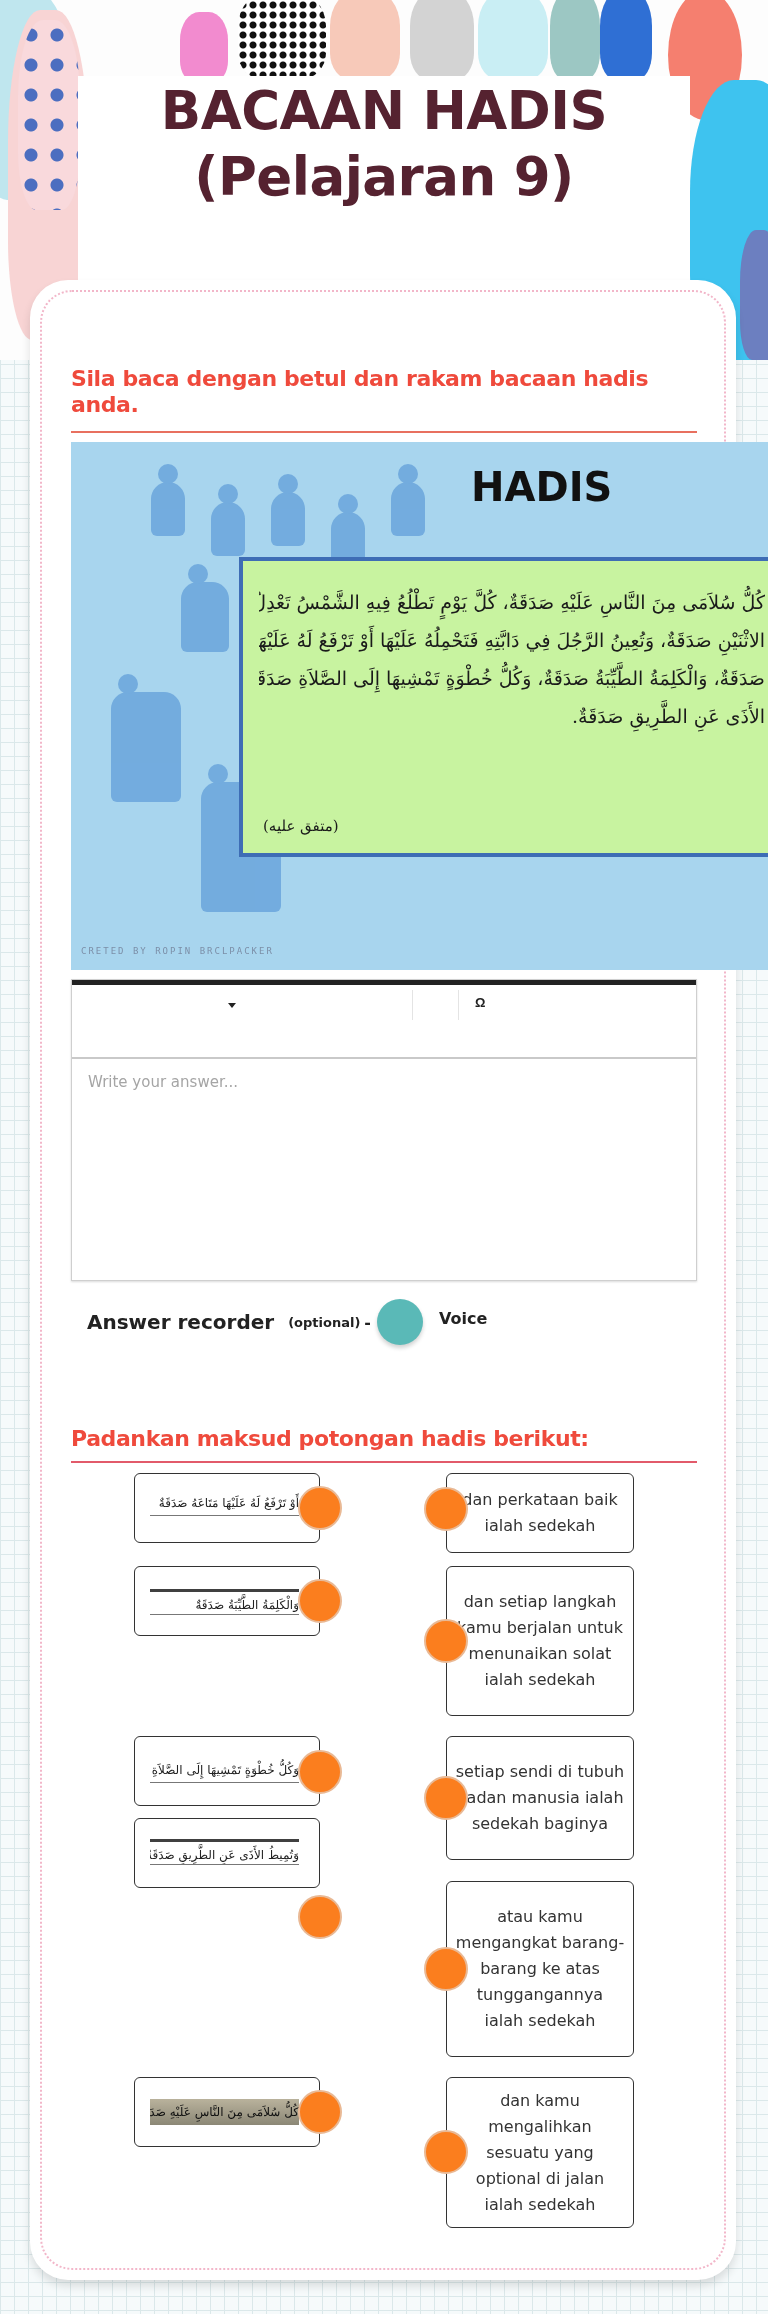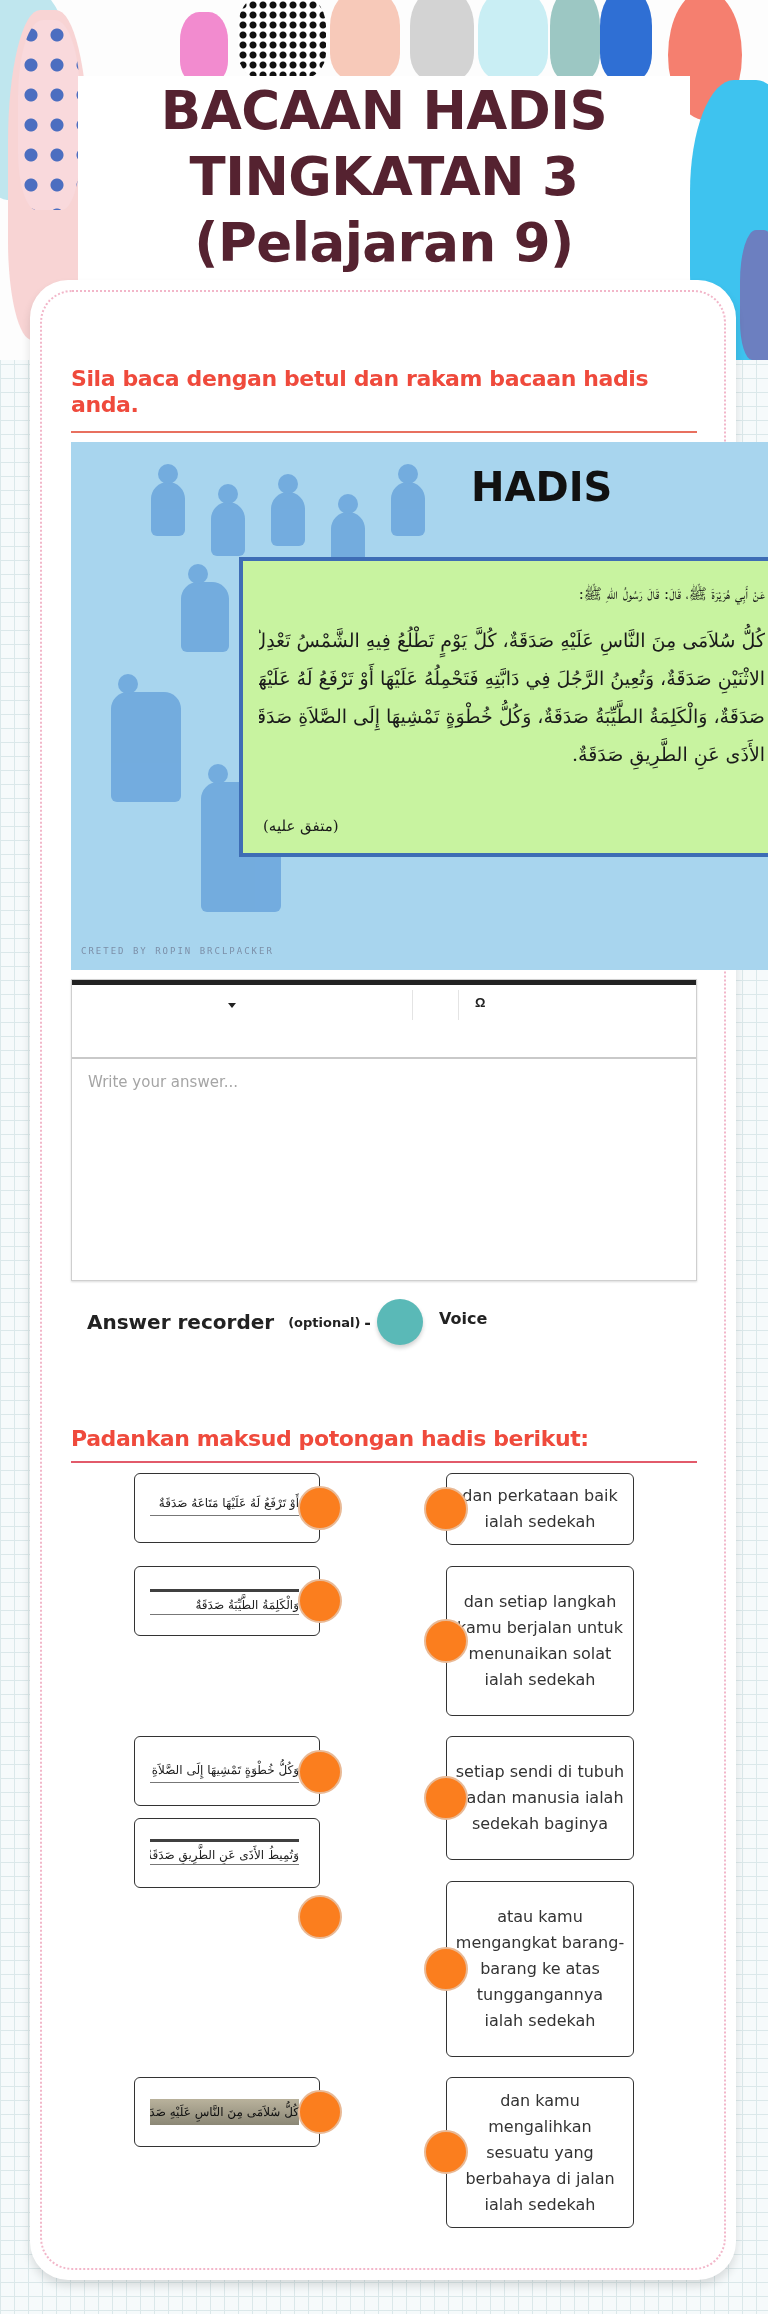--- a/index.html
+++ b/index.html
@@ -142,41 +142,39 @@
   <div class="blob" style="left:550px;top:-10px;width:50px;height:90px;background:#9cc7c3;"></div>
   <div class="blob" style="left:600px;top:-10px;width:52px;height:90px;background:#2f6fd4;"></div>
   <div class="blob" style="left:668px;top:-10px;width:74px;height:130px;background:#f57f6f;border-radius:50%;"></div>
   <div class="blob" style="left:690px;top:80px;width:110px;height:280px;background:#3ec3ef;"></div>
   <div class="blob" style="left:740px;top:230px;width:40px;height:130px;background:#6c7fc0;"></div>
 </div>
 
 <div class="title-panel"></div>
 <h1 class="page-title">
   <div>BACAAN HADIS</div>
-  <div>TINGKATAN 3</div>
   <div>(Pelajaran 9)</div>
 </h1>
 
 <div class="card"></div>
 
 <h2 class="section-heading" style="top:366px;width:620px;">Sila baca dengan betul dan rakam bacaan hadis anda.</h2>
 <div class="rule" style="top:431px;"></div>
 
 <div class="hadis-image">
   <div class="person" style="left:80px;top:40px;"></div>
   <div class="person" style="left:140px;top:60px;"></div>
   <div class="person" style="left:200px;top:50px;"></div>
   <div class="person" style="left:260px;top:70px;"></div>
   <div class="person" style="left:320px;top:40px;"></div>
   <div class="person" style="left:110px;top:140px;width:48px;height:70px;"></div>
   <div class="person" style="left:40px;top:250px;width:70px;height:110px;"></div>
   <div class="person" style="left:130px;top:340px;width:80px;height:130px;"></div>
   <div class="hadis-title">HADIS</div>
   <div class="arabic-box">
-    <div class="ln" style="font-size:15px;">عَنْ أَبِي هُرَيْرَةَ ﷺ، قَالَ: قَالَ رَسُولُ اللهِ ﷺ:</div>
     <div class="ln" style="margin-top:8px;">كُلُّ سُلاَمَى مِنَ النَّاسِ عَلَيْهِ صَدَقَةٌ، كُلَّ يَوْمٍ تَطْلُعُ فِيهِ الشَّمْسُ تَعْدِلُ بَيْنَ</div>
     <div class="ln">الاثْنَيْنِ صَدَقَةٌ، وَتُعِينُ الرَّجُلَ فِي دَابَّتِهِ فَتَحْمِلُهُ عَلَيْهَا أَوْ تَرْفَعُ لَهُ عَلَيْهَا مَتَاعَهُ</div>
     <div class="ln">صَدَقَةٌ، وَالْكَلِمَةُ الطَّيِّبَةُ صَدَقَةٌ، وَكُلُّ خُطْوَةٍ تَمْشِيهَا إِلَى الصَّلاَةِ صَدَقَةٌ، وَتُمِيطُ</div>
     <div class="ln">الأَذَى عَنِ الطَّرِيقِ صَدَقَةٌ.</div>
     <div class="src">(متفق عليه)</div>
   </div>
   <div class="credit">CRETED BY ROPIN BRCLPACKER</div>
 </div>
 
 <div class="editor">
@@ -218,33 +216,33 @@
 <div class="match-left" style="top:2077px;">
   <div class="strip photo" style="top:21px;">كُلُّ سُلاَمَى مِنَ النَّاسِ عَلَيْهِ صَدَقَةٌ</div>
 </div>
 
 <div class="dot" style="left:298px;top:1486px;"></div>
 <div class="dot" style="left:298px;top:1579px;"></div>
 <div class="dot" style="left:298px;top:1750px;"></div>
 <div class="dot" style="left:298px;top:1895px;"></div>
 <div class="dot" style="left:298px;top:2090px;"></div>
 
-<div class="match-right" style="top:1473px;height:72px;">
+<div class="match-right" style="top:1473px;height:80px;">
   <span>dan perkataan baik ialah sedekah</span>
 </div>
 <div class="match-right" style="top:1566px;height:150px;">
   <span>dan setiap langkah kamu berjalan untuk menunaikan solat ialah sedekah</span>
 </div>
 <div class="match-right" style="top:1736px;height:124px;">
   <span>setiap sendi di tubuh badan manusia ialah sedekah baginya</span>
 </div>
 <div class="match-right" style="top:1881px;height:176px;">
   <span>atau kamu mengangkat barang-barang ke atas tunggangannya ialah sedekah</span>
 </div>
 <div class="match-right" style="top:2077px;height:151px;">
-  <span>dan kamu mengalihkan sesuatu yang berbahaya di jalan ialah sedekah</span>
+  <span>dan kamu mengalihkan sesuatu yang optional di jalan ialah sedekah</span>
 </div>
 
 <div class="dot" style="left:424px;top:1487px;"></div>
 <div class="dot" style="left:424px;top:1619px;"></div>
 <div class="dot" style="left:424px;top:1776px;"></div>
 <div class="dot" style="left:424px;top:1947px;"></div>
 <div class="dot" style="left:424px;top:2130px;"></div>
 
 </body></html>

